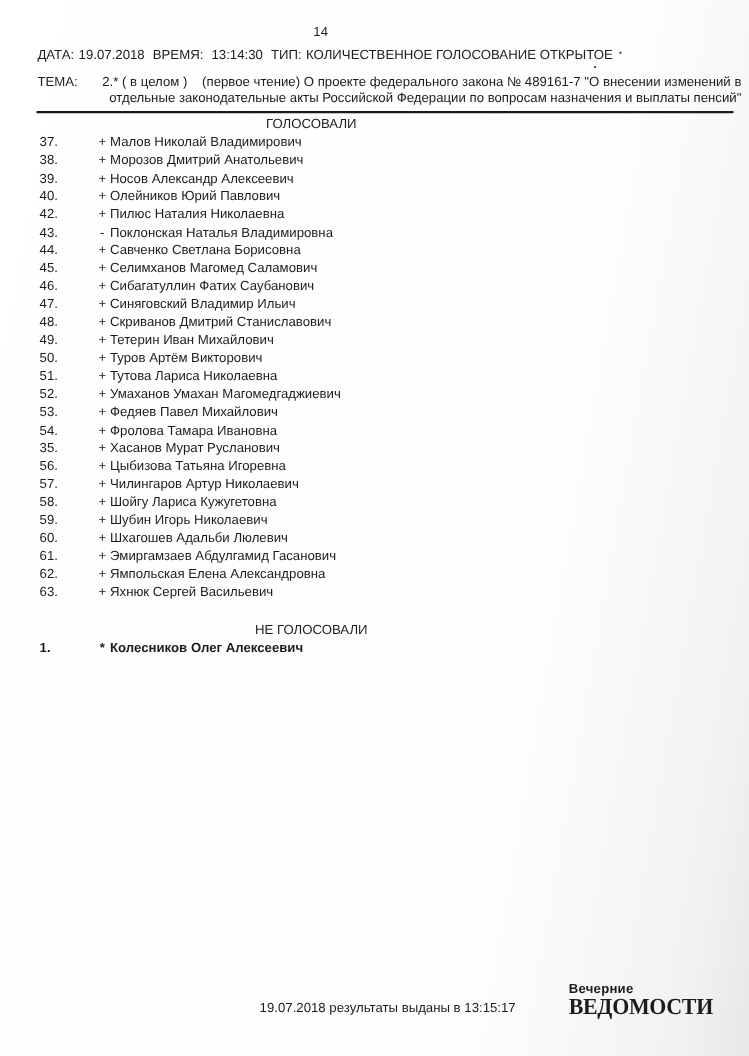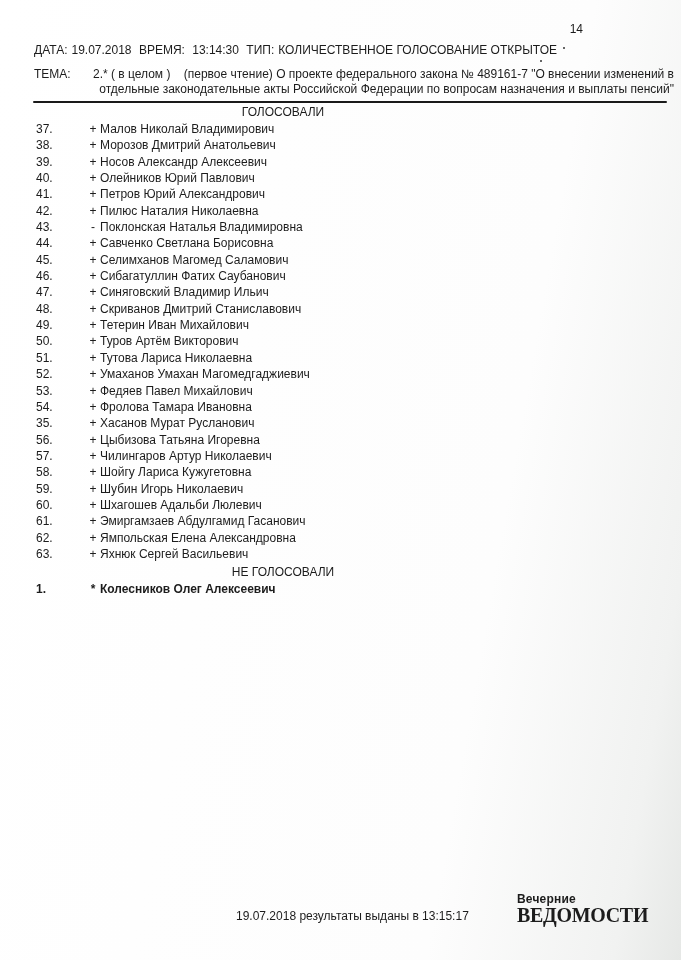--- a/index.html
+++ b/index.html
@@ -3,21 +3,21 @@
 <meta charset="utf-8">
 <style>
   html, body { margin: 0; padding: 0; }
   body {
     width: 681px; height: 960px; overflow: hidden;
     background: linear-gradient(100deg, #ffffff 0%, #fdfdfd 70%, #f1f2f1 92%, #e6e8e6 100%);
     font-family: "Liberation Sans", sans-serif;
     color: #1c1c1c;
     position: relative;
   }
-  .page-num { position: absolute; top: 22px; left: 0; width: 583px; text-align: right; font-size: 12px; }
+  .page-num { position: absolute; top: 22px; left: 0; width: 583px; text-align: center; font-size: 12px; }
   .meta-line { position: absolute; top: 43px; left: 34px; font-size: 12px; letter-spacing: 0; white-space: nowrap; }
   .meta-line span { margin-right: 4px; }
   .speck { position: absolute; width: 2px; height: 2px; background: #333; border-radius: 50%; }
   .tema { position: absolute; top: 67px; left: 34px; font-size: 12px; line-height: 15px; width: 640px; }
   .tema-label { position: absolute; left: 0; top: 0; }
   .tema-body { margin-left: 54px; text-align: right; }
   .rule { position: absolute; top: 101px; left: 33px; width: 634px; height: 2px; background: #1a1a1a; border-radius: 1px; }
   .section-title { position: absolute; left: 0; width: 556px; text-align: center; font-size: 12px; padding-left: 10px; box-sizing: border-box; }
   .list { position: absolute; left: 36px; font-size: 12px; }
   .row { height: 16.35px; line-height: 16px; white-space: nowrap; position: relative; }
@@ -54,21 +54,20 @@
 
   <div class="rule"></div>
 
   <div class="section-title" style="top:105px;">ГОЛОСОВАЛИ</div>
 
   <div class="list" style="top:121px;" id="voted-list">
       <div class="row"><span class="num">37.</span><span class="mark">+</span><span class="name">Малов Николай Владимирович</span></div>
       <div class="row"><span class="num">38.</span><span class="mark">+</span><span class="name">Морозов Дмитрий Анатольевич</span></div>
       <div class="row"><span class="num">39.</span><span class="mark">+</span><span class="name">Носов Александр Алексеевич</span></div>
       <div class="row"><span class="num">40.</span><span class="mark">+</span><span class="name">Олейников Юрий Павлович</span></div>
-      <div class="row"><span class="num">41.</span><span class="mark">+</span><span class="name">Петров Юрий Александрович</span></div>
       <div class="row"><span class="num">42.</span><span class="mark">+</span><span class="name">Пилюс Наталия Николаевна</span></div>
       <div class="row"><span class="num">43.</span><span class="mark">-</span><span class="name">Поклонская Наталья Владимировна</span></div>
       <div class="row"><span class="num">44.</span><span class="mark">+</span><span class="name">Савченко Светлана Борисовна</span></div>
       <div class="row"><span class="num">45.</span><span class="mark">+</span><span class="name">Селимханов Магомед Саламович</span></div>
       <div class="row"><span class="num">46.</span><span class="mark">+</span><span class="name">Сибагатуллин Фатих Саубанович</span></div>
       <div class="row"><span class="num">47.</span><span class="mark">+</span><span class="name">Синяговский Владимир Ильич</span></div>
       <div class="row"><span class="num">48.</span><span class="mark">+</span><span class="name">Скриванов Дмитрий Станиславович</span></div>
       <div class="row"><span class="num">49.</span><span class="mark">+</span><span class="name">Тетерин Иван Михайлович</span></div>
       <div class="row"><span class="num">50.</span><span class="mark">+</span><span class="name">Туров Артём Викторович</span></div>
       <div class="row"><span class="num">51.</span><span class="mark">+</span><span class="name">Тутова Лариса Николаевна</span></div>

